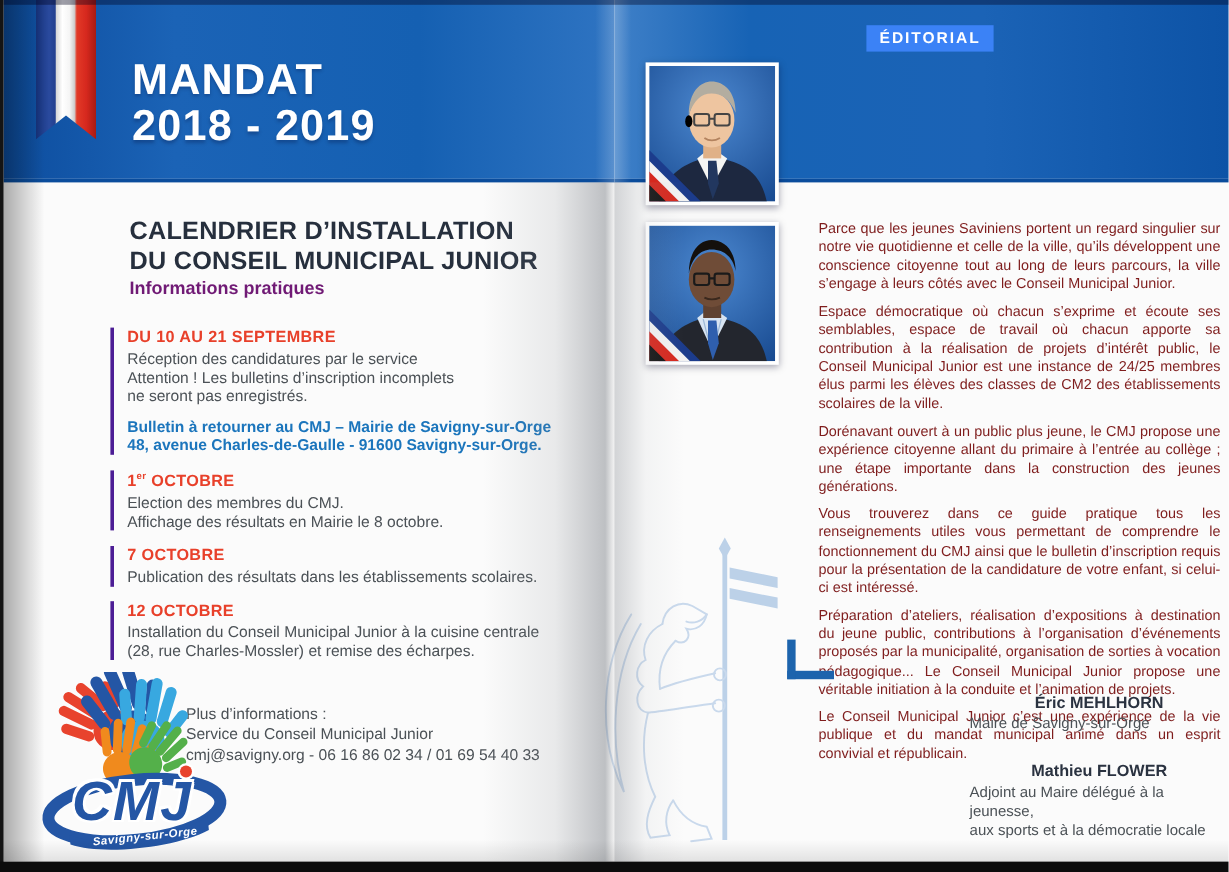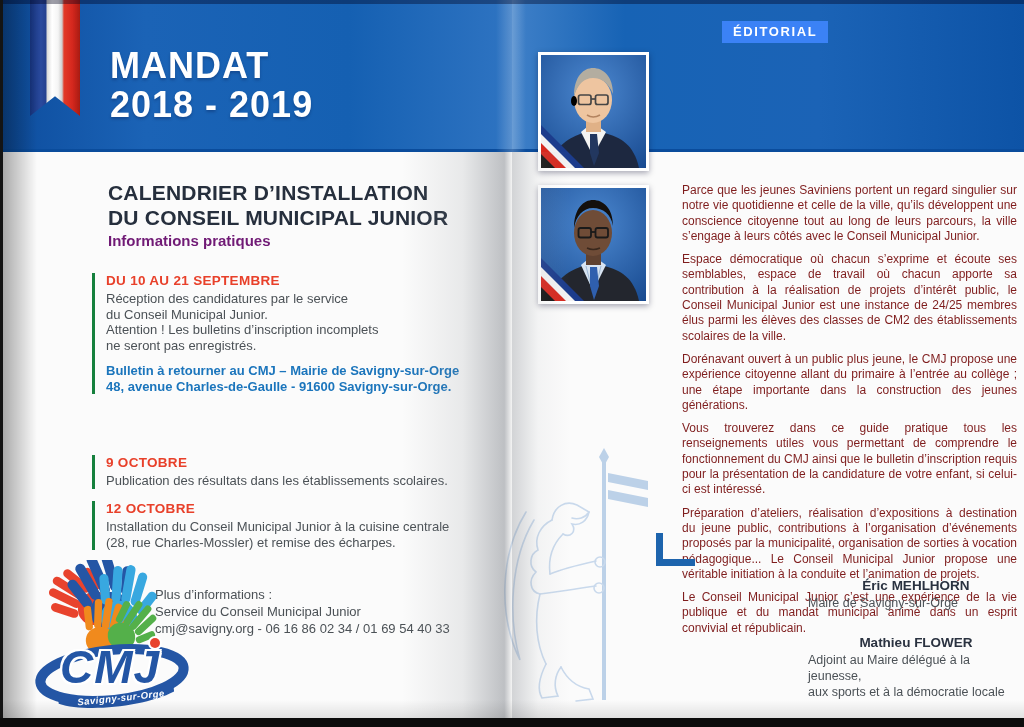--- a/index.html
+++ b/index.html
@@ -46,21 +46,21 @@
             text-shadow:0 2px 3px rgba(0,0,40,.25); }
 
   .editorial-label { left:722px; top:21px; z-index:16; background:#3b82f6; color:#ffffff;
             font-weight:900; font-size:13px; letter-spacing:1.6px; padding:3px 11px 4px 11px; }
 
   
   .heading { left:108px; top:181px; font-weight:900; font-size:21px; line-height:24.5px;
              color:#262f3d; letter-spacing:.2px; z-index:5; }
   .subheading { left:108px; top:232px; font-weight:700; font-size:15px; color:#701a75; z-index:5; }
 
-  .tl-entry { position:absolute; left:92px; border-left:3px solid #15803d; padding-left:11px; z-index:5; }
+  .tl-entry { position:absolute; left:92px; border-left:3px solid #4c1d95; padding-left:11px; z-index:5; }
   .tl-date { font-weight:900; font-size:13.5px; color:#e8402a; letter-spacing:.3px; margin-bottom:3px; }
   .tl-date sup { font-size:8px; vertical-align:6px; }
   .tl-line { font-size:13px; line-height:15.5px; color:#4b5156; }
   .tl-note { margin-top:10px; }
   .tl-note .tl-line { color:#1b75bc; font-weight:700; }
 
   .contact { left:155px; top:586px; font-size:13px; line-height:17px; color:#4b5156; z-index:5; }
 
   
   .logo { left:32px; top:560px; width:160px; height:152px; z-index:6; }
@@ -116,32 +116,36 @@
 
   <div class="abs heading">
     <div>CALENDRIER D’INSTALLATION</div>
     <div>DU CONSEIL MUNICIPAL JUNIOR</div>
   </div>
   <div class="abs subheading">Informations pratiques</div>
 
   <div class="tl-entry" style="top:273px;">
     <div class="tl-date">DU 10 AU 21 SEPTEMBRE</div>
     <div class="tl-line">Réception des candidatures par le service</div>
-    <div class="tl-line">du Conseil Municipal Junior.</div>
     <div class="tl-line">Attention ! Les bulletins d’inscription incomplets</div>
     <div class="tl-line">ne seront pas enregistrés.</div>
     <div class="tl-note">
       <div class="tl-line">Bulletin à retourner au CMJ – Mairie de Savigny-sur-Orge</div>
       <div class="tl-line">48, avenue Charles-de-Gaulle - 91600 Savigny-sur-Orge.</div>
     </div>
   </div>
 
+  <div class="tl-entry" style="top:392px;">
+    <div class="tl-date"><span>1</span><sup>er</sup><span> OCTOBRE</span></div>
+    <div class="tl-line">Election des membres du CMJ.</div>
+    <div class="tl-line">Affichage des résultats en Mairie le 8 octobre.</div>
+  </div>
 
   <div class="tl-entry" style="top:455px;">
-    <div class="tl-date">9 OCTOBRE</div>
+    <div class="tl-date">7 OCTOBRE</div>
     <div class="tl-line">Publication des résultats dans les établissements scolaires.</div>
   </div>
 
   <div class="tl-entry" style="top:501px;">
     <div class="tl-date">12 OCTOBRE</div>
     <div class="tl-line">Installation du Conseil Municipal Junior à la cuisine centrale</div>
     <div class="tl-line">(28, rue Charles-Mossler) et remise des écharpes.</div>
   </div>
 
   <div class="abs contact">

